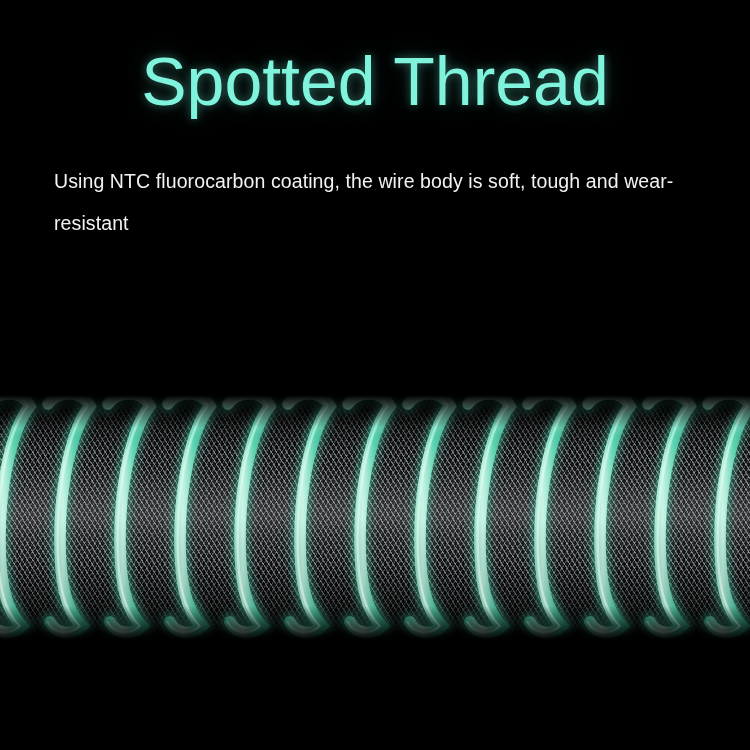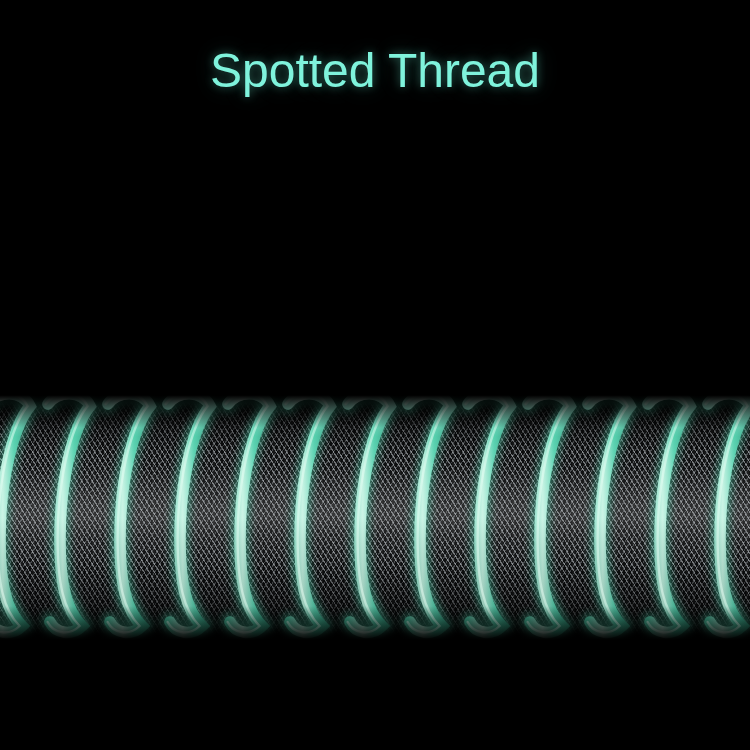--- a/index.html
+++ b/index.html
@@ -16,21 +16,21 @@
     font-family: "Liberation Sans", sans-serif;
   }
 
   
   .title {
     position: absolute;
     left: 0;
     top: 46px;
     width: 750px;
     text-align: center;
-    font-size: 48px;
+    font-size: 68px;
     font-weight: 400;
     line-height: 1.05;
     letter-spacing: 0px;
     color: #7ff3dc;
     text-shadow: 0 0 10px rgba(110, 240, 215, 0.40),
                  0 0 22px rgba(90, 220, 200, 0.22);
     white-space: nowrap;
   }
 
   
@@ -143,20 +143,21 @@
   .glow-layer { filter: blur(4px); opacity: 0.55; }
 </style>
 </head>
 <body>
 
 <div id="page">
 
   <div class="title">Spotted Thread</div>
 
   <div class="copy-block">
+    <div class="para p1">Using NTC fluorocarbon coating, the wire body is soft, tough and wear-resistant</div>
   </div>
 
   <div class="photo">
     <div class="cylinder"></div>
     <div class="cyl-gloss"></div>
     <div id="coils">
         <div class="coil" style="left: -18px;">
           <svg width="56" height="258" viewBox="0 0 56 258">
             <defs>
               <linearGradient id="g0" x1="0" y1="0" x2="1" y2="0">

